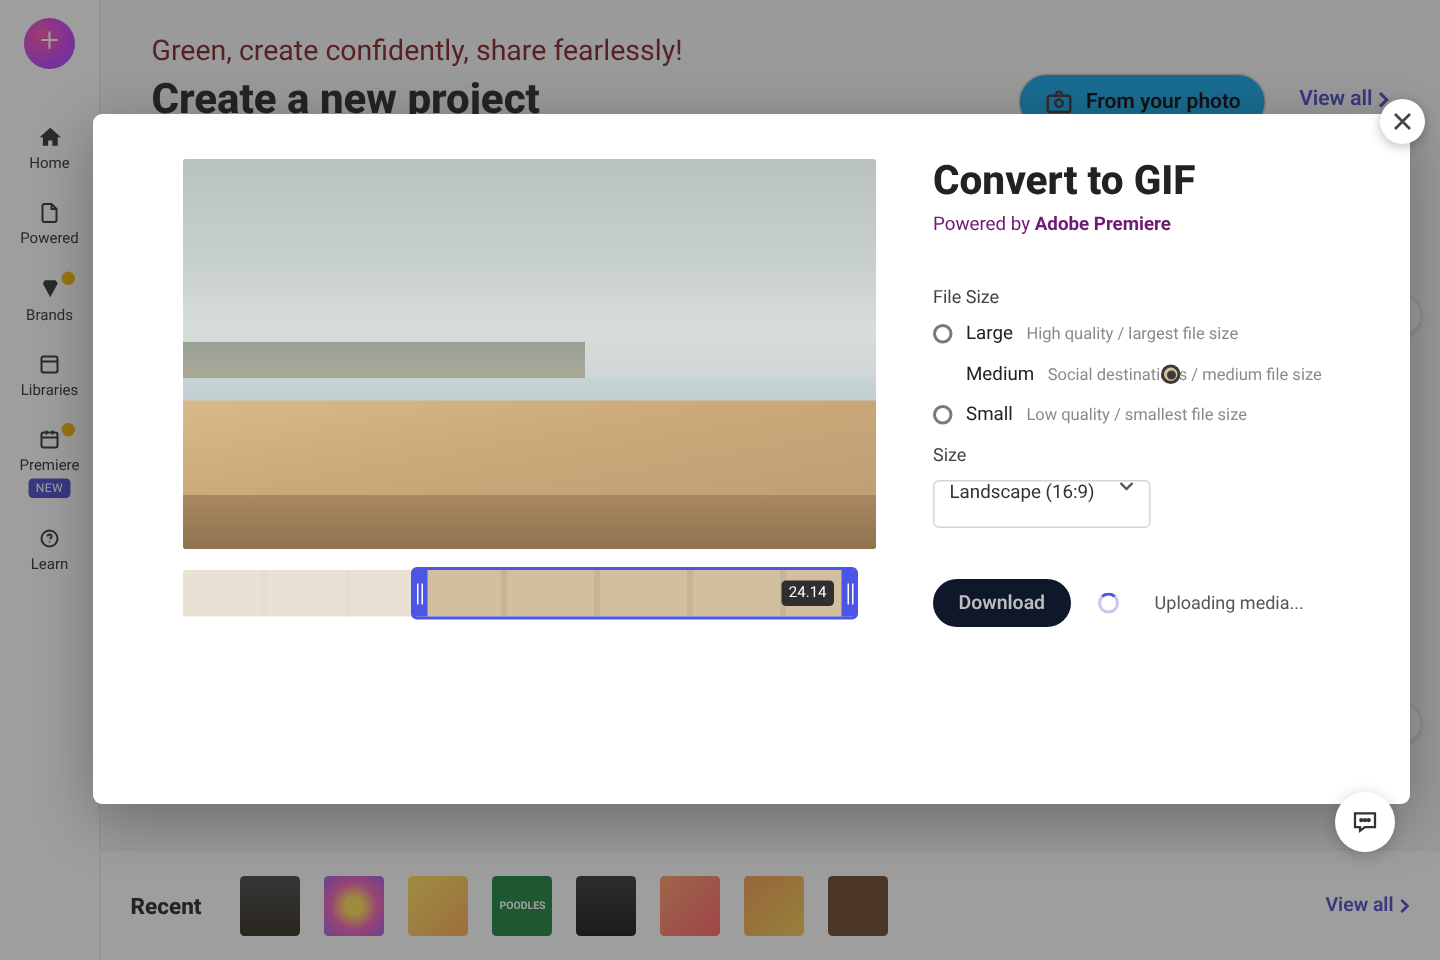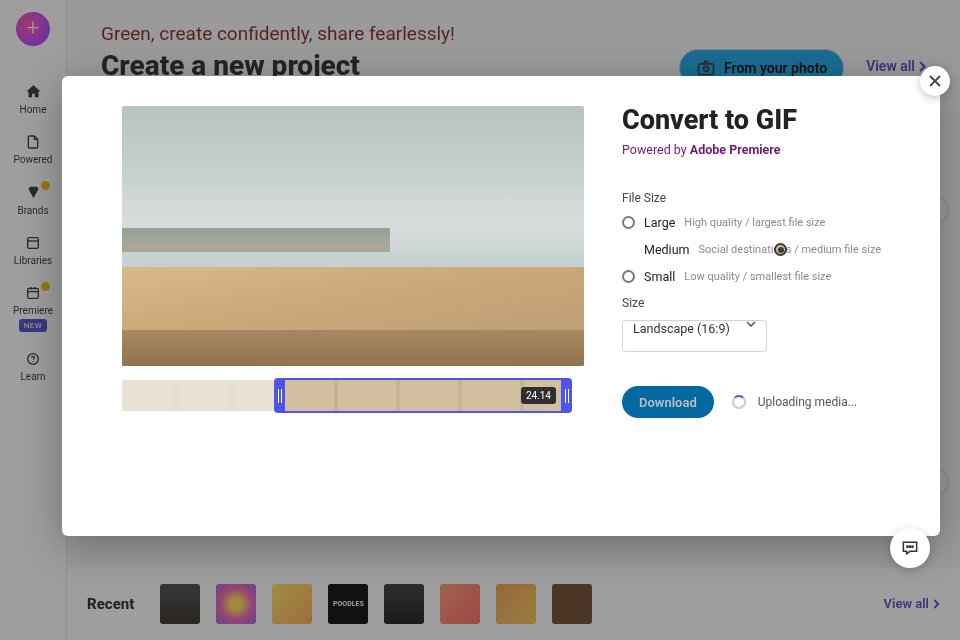--- a/index.html
+++ b/index.html
@@ -59,31 +59,31 @@
   .powered b{font-weight:700}
   .section-label{font-size:12px;color:#444;margin-bottom:10px}
   .radio-row{display:flex;align-items:center;gap:9px;margin-bottom:12px;cursor:pointer}
   .radio{width:13px;height:13px;border:2px solid #7a7a7a;border-radius:50%;flex-shrink:0;position:relative}
   .radio.sel{border-color:#3b3b3b}
   .radio.sel::after{content:"";position:absolute;inset:1.5px;border-radius:50%;background:#3b3b3b}
   .r-name{font-size:12.5px;color:#222}
   .r-desc{font-size:11px;color:#8a8a8a}
   .size-select{margin-top:4px;width:145px;height:32px;border:1px solid #d4d4d4;border-radius:4px;background:#fff;display:flex;align-items:flex-start;justify-content:space-between;padding:0 10px;font-size:12.5px;color:#333;cursor:pointer}
   .actions{display:flex;align-items:center;gap:18px;margin-top:34px}
-  .dl-btn{height:32px;padding:0 17px;border-radius:16px;background:#0369a1;color:#bdbdbd;font-size:13px;font-weight:600;border:none;cursor:not-allowed}
-  .uploading{display:flex;align-items:center;gap:12px;font-size:12px;color:#555}
+  .dl-btn{height:32px;padding:0 17px;border-radius:16px;background:#0f172a;color:#bdbdbd;font-size:13px;font-weight:600;border:none;cursor:not-allowed}
+  .uploading{display:flex;align-items:center;gap:24px;font-size:12px;color:#555}
   .spinner{width:14px;height:14px;border:2px solid #c7c7f0;border-top-color:#4d55e8;border-radius:50%;animation:spin 1s linear infinite}
   @keyframes spin{to{transform:rotate(360deg)}}
   
   .help{position:absolute;right:30px;bottom:72px;width:40px;height:40px;border-radius:50%;background:#fff;box-shadow:0 2px 10px rgba(0,0,0,.2);display:flex;align-items:center;justify-content:center;cursor:pointer;z-index:20}
   
   .t0{background:linear-gradient(#444,#2c2519)}
   .t1{background:radial-gradient(circle,#ffdb4d 20%,#f15bb5 55%,#9b5de5 100%)}
   .t2{background:linear-gradient(135deg,#ffe259,#ffa751)}
-  .t3{background:#000000;color:#fff;font-size:7px;display:flex;align-items:center;justify-content:center;font-weight:700}
+  .t3{background:#15803d;color:#fff;font-size:7px;display:flex;align-items:center;justify-content:center;font-weight:700}
   .t4{background:linear-gradient(#333,#111)}
   .t5{background:linear-gradient(135deg,#ff9966,#ff5e62)}
   .t6{background:linear-gradient(135deg,#f2994a,#f2c94c)}
   .t7{background:#6b4226}
   svg{display:block}
 </style>
 </head>
 <body>
 
 <nav class="sidebar">

